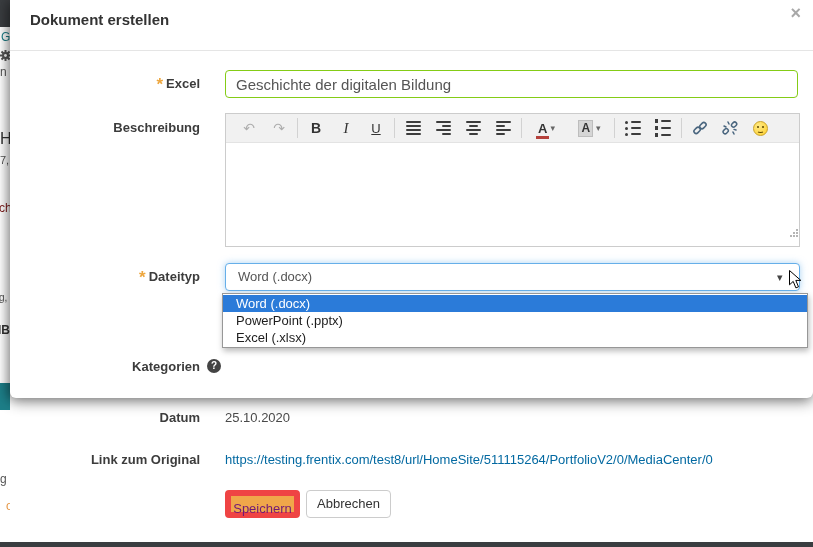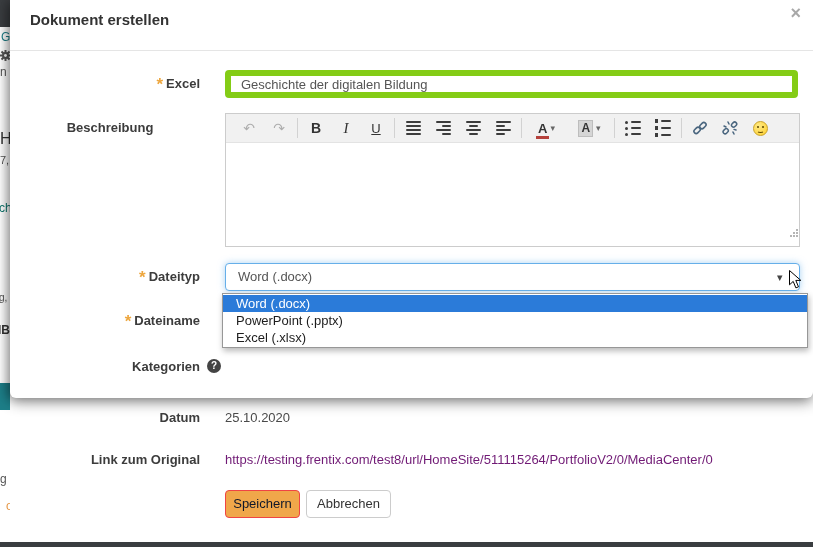--- a/index.html
+++ b/index.html
@@ -8,21 +8,21 @@
   #canvas { position:relative; width:813px; height:547px; background:#fff; overflow:hidden; }
 
   
   .bg-sliver { position:absolute; left:0; top:0; width:10px; height:547px; background:#fff; overflow:hidden; z-index:0; }
   .bg-topblock { position:absolute; left:0; top:0; width:10px; height:27px; background:#3a3d40; }
   .frag { position:absolute; color:#555; font-size:12px; white-space:nowrap; }
   .frag-g   { top:30px; left:1px; color:#1d7e88; }
   .frag-n   { top:65px; left:0; }
   .frag-h   { top:130px; left:0; font-size:16px; color:#333; }
   .frag-7   { top:154px; left:0; font-size:11px; }
-  .frag-ch  { top:201px; left:-1px; color:#0f766e; }
+  .frag-ch  { top:201px; left:-1px; color:#7f1d1d; }
   .frag-gs  { top:292px; left:-1px; font-size:10px; }
   .frag-ib  { top:323px; left:-2px; font-weight:bold; color:#333; }
   .frag-g2  { top:472px; left:0; }
   .frag-or  { top:499px; left:-1px; color:#e59544;margin-left:7px; }
   .bg-tealbar { position:absolute; left:0; top:383px; width:10px; height:27px; background:#1d7e88; }
   .bg-gear { position:absolute; left:0; top:50px; }
   .bg-bottomstrip { position:absolute; left:0; top:542px; width:813px; height:5px; background:#3a3d40; z-index:0; }
 
   
   .modal { position:absolute; left:10px; top:0; width:803px; height:398px; background:#fff;
@@ -32,29 +32,29 @@
   .modal-close { position:absolute; right:12px; top:3px; font-size:18px; font-weight:bold; color:#a8a8a8;
                  cursor:pointer; line-height:20px; }
   .modal-divider { position:absolute; left:0; top:50px; width:100%; height:1px; background:#e5e5e5; }
 
   
   .lbl { position:absolute; left:10px; width:180px; text-align:right; font-size:13px; font-weight:bold;
          color:#3c3c3c; white-space:nowrap; }
   .req { color:#eda63e; font-size:17px; font-weight:bold; vertical-align:-2px; margin-right:3px; }
 
   
-  .txt { position:absolute; border:6px solid #84cc16; border-radius:4px; background:#fff; font-size:13px;
+  .txt { position:absolute; border:1px solid #84cc16; border-radius:4px; background:#fff; font-size:15px;
          color:#555; padding:0 10px; font-family:"Liberation Sans", sans-serif; outline:none; }
   .txt::placeholder { color:#999; }
 
   .lbl-titel { top:70px; line-height:28px; }
   .in-titel  { left:215px; top:70px; width:573px; height:28px; }
 
   
-  .lbl-beschr { top:114px; line-height:28px;text-align:center; }
+  .lbl-beschr { top:114px; line-height:28px; }
   .editor { position:absolute; left:215px; top:113px; width:575px; height:134px; border:1px solid #ccc;
             background:#fff; }
   .toolbar { display:flex; align-items:center; height:29px; background:#f1f1f1; padding:0 8px;
              border-bottom:1px solid #e3e3e3; }
   .tbtn { width:30px; height:24px; display:flex; align-items:center; justify-content:center;
           color:#333; font-size:14px; cursor:pointer; border-radius:3px; flex:0 0 auto; }
   .tbtn.wide { width:43px; gap:3px; }
   .tsep { width:1px; height:20px; background:#d2d2d2; margin:0 3px; flex:0 0 auto; }
   .dis { color:#aeaeae; }
   .glyph-b { font-weight:bold; font-size:14px; }
@@ -103,27 +103,27 @@
   .lbl-kat { top:353px; line-height:27px; width:180px; }
   .help { position:absolute; left:197px; top:359px; width:14px; height:14px; border-radius:50%;
           background:#444; color:#fff; font-size:10px; font-weight:bold; text-align:center; line-height:14px;
           cursor:pointer; }
   .in-kat { left:215px; top:353px; width:184px; height:27px; }
 
   
   .lbl-datum { top:410px; line-height:16px; }
   .val-datum { position:absolute; left:215px; top:410px; font-size:13px; color:#4a4a4a; line-height:16px; }
   .lbl-link { top:452px; line-height:16px; }
-  .val-link { position:absolute; left:215px; top:452px; font-size:13px; color:#701a75; line-height:16px;
+  .val-link { position:absolute; left:215px; top:452px; font-size:13px; color:#0369a1; line-height:16px;
               white-space:nowrap; }
 
   
   .btn { position:absolute; top:490px; height:28px; border-radius:4px; font-size:13px;
          font-family:"Liberation Sans", sans-serif; cursor:pointer; text-align:center; line-height:26px; }
-  .btn-save { left:215px; width:75px; background:#f0a74a; border:1px solid #ef4444; color:#0f172a; }
+  .btn-save { left:215px; width:75px; background:#f0a74a; border:6px solid #ef4444; color:#701a75; }
   .btn-cancel { left:296px; width:85px; background:#fff; border:1px solid #ccc; color:#333; }
 
   
   .cursor { position:absolute; left:779px; top:270px; z-index:10; }
 </style>
 </head>
 <body>
 
 <div id="canvas">
 
@@ -297,21 +297,20 @@
         </svg>
       </div>
     </div>
 
     <div class="lbl lbl-dateityp"><span class="req">*</span><span>Dateityp</span></div>
     <div class="select">
       <span>Word (.docx)</span>
       <span class="select-caret">▾</span>
     </div>
 
-    <div class="lbl lbl-dateiname"><span class="req">*</span><span>Dateiname</span></div>
     <input class="txt in-dateiname" style="">
 
     <div class="lbl lbl-kat">Kategorien</div>
     <div class="help">?</div>
 
     <div class="lbl lbl-datum">Datum</div>
     <div class="val-datum">25.10.2020</div>
 
     <div class="lbl lbl-link">Link zum Original</div>
     <div class="val-link">https://testing.frentix.com/test8/url/HomeSite/511115264/PortfolioV2/0/MediaCenter/0</div>

